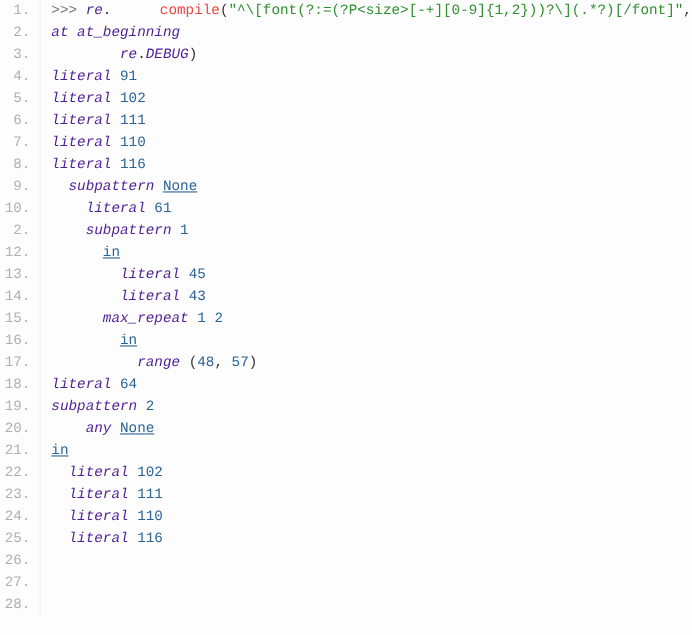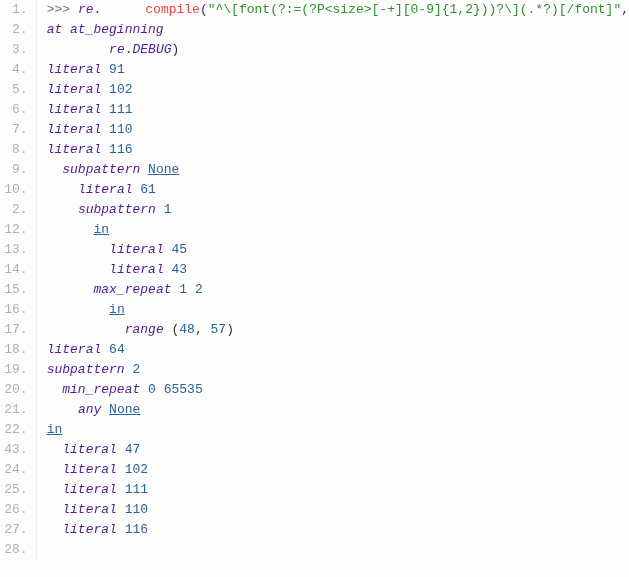--- a/index.html
+++ b/index.html
@@ -68,21 +68,21 @@
       <div>13.</div>
       <div>14.</div>
       <div>15.</div>
       <div>16.</div>
       <div>17.</div>
       <div>18.</div>
       <div>19.</div>
       <div>20.</div>
       <div>21.</div>
       <div>22.</div>
-      <div>43.</div>
+      <div>23.</div>
       <div>24.</div>
       <div>25.</div>
       <div>26.</div>
       <div>27.</div>
       <div>28.</div>
     </div>
   <div class="code" id="code">
       <div class="code-line"><span class="tok-prompt">&gt;&gt;&gt; </span><span class="tok-name">re</span><span class="tok-dot">.</span><span class="tok-func">compile</span><span class="tok-paren">(</span><span class="tok-string">"^\[font(?:=(?P&lt;size&gt;[-+][0-9]{1,2}))?\](.*?)[/font]"</span><span class="tok-comma">,</span></div>
       <div class="code-line"><span class="tok-name">at at_beginning</span></div>
       <div class="code-line"><span>        </span><span class="tok-name">re</span><span class="tok-dot">.</span><span class="tok-name">DEBUG</span><span class="tok-paren">)</span></div>
@@ -95,22 +95,20 @@
       <div class="code-line"><span>    </span><span class="tok-name">literal </span><span class="tok-num">61</span></div>
       <div class="code-line"><span>    </span><span class="tok-name">subpattern </span><span class="tok-num">1</span></div>
       <div class="code-line"><span>      </span><span class="tok-kw">in</span></div>
       <div class="code-line"><span>        </span><span class="tok-name">literal </span><span class="tok-num">45</span></div>
       <div class="code-line"><span>        </span><span class="tok-name">literal </span><span class="tok-num">43</span></div>
       <div class="code-line"><span>      </span><span class="tok-name">max_repeat </span><span class="tok-num">1</span><span> </span><span class="tok-num">2</span></div>
       <div class="code-line"><span>        </span><span class="tok-kw">in</span></div>
       <div class="code-line"><span>          </span><span class="tok-name">range </span><span class="tok-paren">(</span><span class="tok-num">48</span><span class="tok-comma">, </span><span class="tok-num">57</span><span class="tok-paren">)</span></div>
       <div class="code-line"><span class="tok-name">literal </span><span class="tok-num">64</span></div>
       <div class="code-line"><span class="tok-name">subpattern </span><span class="tok-num">2</span></div>
-      <div class="code-line"><span>  </span><span class="tok-name">min_repeat </span><span class="tok-num">0</span><span> </span><span class="tok-num">65535</span></div>
       <div class="code-line"><span>    </span><span class="tok-name">any </span><span class="tok-kw">None</span></div>
       <div class="code-line"><span class="tok-kw">in</span></div>
-      <div class="code-line"><span>  </span><span class="tok-name">literal </span><span class="tok-num">47</span></div>
       <div class="code-line"><span>  </span><span class="tok-name">literal </span><span class="tok-num">102</span></div>
       <div class="code-line"><span>  </span><span class="tok-name">literal </span><span class="tok-num">111</span></div>
       <div class="code-line"><span>  </span><span class="tok-name">literal </span><span class="tok-num">110</span></div>
       <div class="code-line"><span>  </span><span class="tok-name">literal </span><span class="tok-num">116</span></div>
     </div>
 </div>
 
 </body></html>

